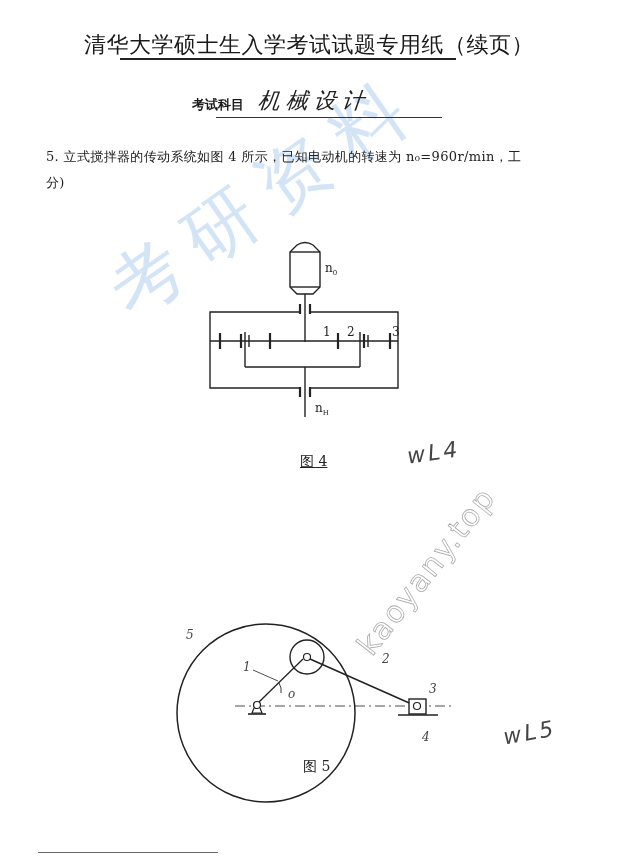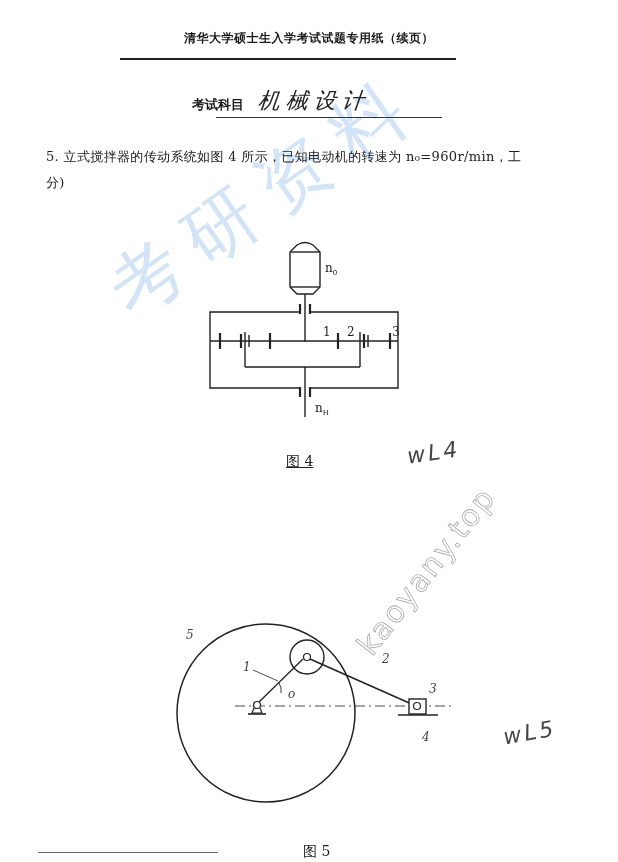--- a/index.html
+++ b/index.html
@@ -1,31 +1,31 @@
 <!DOCTYPE html>
 <html><head>
 <meta charset="utf-8">
 <style>
   html, body { margin: 0; padding: 0; background: #ffffff; }
   body { width: 618px; height: 862px; position: relative; overflow: hidden;
          font-family: "DejaVu Serif", "Liberation Serif", serif; color: #1a1a1a; }
   .abs { position: absolute; }
   .title { left: 0; width: 618px; top: 30px; text-align: center;
-           font-family: "DejaVu Sans", sans-serif; font-weight: bold; font-size: 12px; letter-spacing: 0.5px; }
+           font-family: "DejaVu Sans", sans-serif; font-weight: normal; font-size: 22px; letter-spacing: 0.5px; }
   .title-rule { left: 120px; top: 58px; width: 336px; height: 2px; background: #222; }
   .subject-label { left: 160px; top: 96px; font-family: "DejaVu Sans", sans-serif; font-weight: bold; font-size: 13px; margin-left: 32px; }
   .subject-value { left: 258px; top: 86px; font-family: "DejaVu Serif", serif; font-size: 22px;
                    letter-spacing: 6px; font-style: italic; color: #222; transform: skewX(-6deg); }
   .subject-rule { left: 216px; top: 117px; width: 226px; height: 1px; background: #333; }
   .q { left: 46px; width: 540px; font-size: 13px; line-height: 25.5px; letter-spacing: 0.35px; color: #222; }
   .q5 { top: 144px; }
   .q6 { top: 502px; }
   .fig-caption { font-size: 14px; color: #222; }
-  .cap4 { left: 286px; top: 453px; text-decoration: underline; }
-  .cap5 { left: 303px; top: 843px; }
+  .cap4 { left: 300px; top: 453px; text-decoration: underline; }
+  .cap5 { left: 303px; top: 758px; }
   .hand { font-family: "DejaVu Sans", sans-serif; font-style: italic; color: #444; font-weight: 300; }
   .hand4 { left: 407px; top: 440px; font-size: 22px; transform: rotate(-8deg); letter-spacing: 3px; }
   .hand5 { left: 503px; top: 720px; font-size: 22px; transform: rotate(-10deg); letter-spacing: 3px; }
   .watermark-cn { left: 90px; top: 260px; font-family: "DejaVu Serif", serif; font-size: 72px; color: #cfe2f6;
                   transform: rotate(-35deg); transform-origin: left top; letter-spacing: 18px; opacity: 0.9; white-space: nowrap; }
   .watermark-en { left: 350px; top: 640px; font-family: "DejaVu Sans", sans-serif; font-size: 30px; color: transparent;
                   -webkit-text-stroke: 0.8px #aaa; transform: rotate(-52deg); transform-origin: left top; letter-spacing: 2px; white-space: nowrap; }
   .bottom-rule { left: 38px; top: 852px; width: 180px; height: 1px; background: #666; }
   svg text { font-family: "DejaVu Serif", serif; }
 </style>

